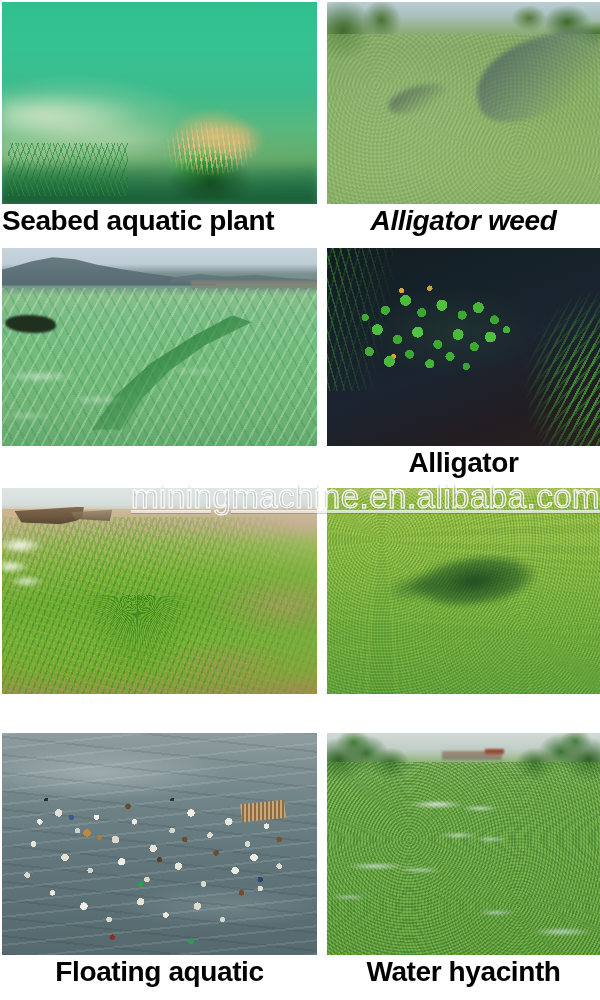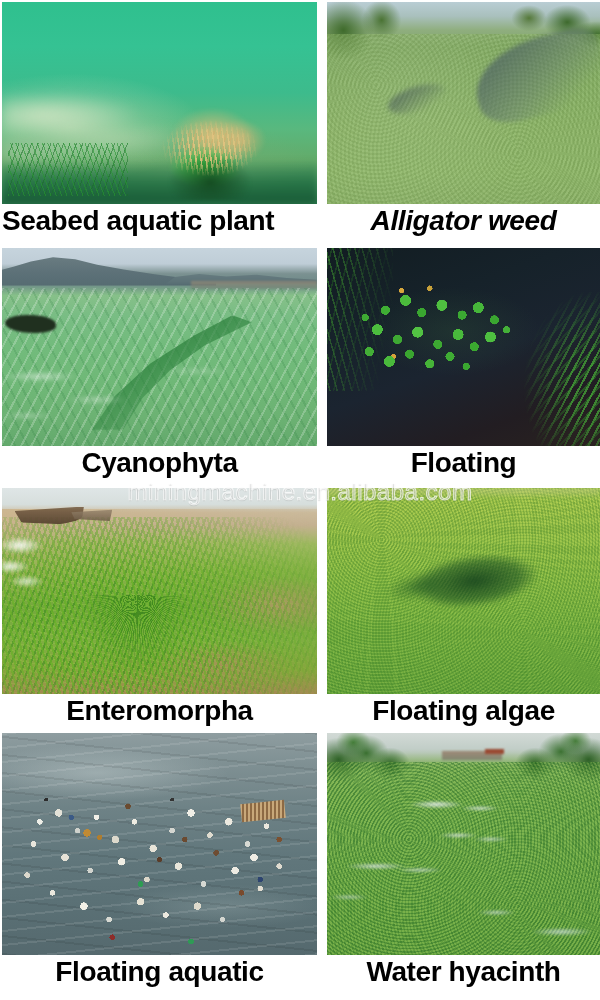--- a/index.html
+++ b/index.html
@@ -478,31 +478,32 @@
       radial-gradient(ellipse 10% 2% at 62% 78%, rgba(214,226,230,.7), rgba(214,226,230,0) 72%),
       radial-gradient(ellipse 16% 3% at 86% 88%, rgba(210,224,228,.75), rgba(210,224,228,0) 72%),
       radial-gradient(ellipse 10% 2% at 8% 70%, rgba(218,228,230,.6), rgba(218,228,230,0) 72%);
     filter: blur(.8px);
   }
 
   
   .watermark {
     position: absolute;
     left: 0; width: 100%;
-    text-align: center;
+    text-align: right;
     font-family: "Liberation Sans", sans-serif;
-    font-size: 24px;
+    font-size: 33px;
     font-weight: normal;
     letter-spacing: 0.5px;
     color: rgba(255,255,255,0.30);
     -webkit-text-stroke: 1px rgba(255,255,255,0.72);
     text-shadow: 0 1px 1px rgba(0,0,0,0.18);
     white-space: nowrap;
     pointer-events: none;
     z-index: 50;
+    text-decoration: underline;
   }
 </style>
 </head>
 <body>
 
 <div class="sheet">
 
   <div class="cell" style="left:2px; top:2px; width:315px; height:202px;">
     <div class="photo p1">
       <div class="ly p1-haze"></div>
@@ -528,53 +529,50 @@
     <div class="photo p3">
       <div class="p3-mtn"></div>
       <div class="p3-mtn2"></div>
       <div class="p3-shore"></div>
       <div class="ly p3-scum"></div>
       <div class="p3-ridge"></div>
       <div class="p3-foam"></div>
       <div class="p3-rock"></div>
     </div>
   </div>
-  <div class="caption cap-right" style="left:2px; top:448px; width:315px;">Cyanophyta</div>
 
   <div class="cell" style="left:327px; top:248px; width:273px; height:198px;">
     <div class="photo p4">
       <div class="ly p4-glow"></div>
       <div class="p4-reed-l"></div>
       <div class="p4-pads"></div>
       <div class="p4-reed-r"></div>
     </div>
   </div>
-  <div class="caption cap-right" style="left:327px; top:448px; width:273px;">Floating</div>
+  <div class="caption cap-right" style="left:327px; top:448px; width:273px;">Alligator</div>
 
   <div class="cell" style="left:2px; top:488px; width:315px; height:206px;">
     <div class="photo p5">
       <div class="p5-sand"></div>
       <div class="p5-algae"></div>
       <div class="p5-fan"></div>
       <div class="p5-foam"></div>
       <div class="p5-boat"></div>
       <div class="p5-boat2"></div>
     </div>
   </div>
-  <div class="caption cap-right" style="left:2px; top:696px; width:315px;">Enteromorpha</div>
 
   <div class="cell" style="left:327px; top:488px; width:273px; height:206px;">
     <div class="photo p6">
       <div class="ly p6-tex"></div>
       <div class="p6-bank"></div>
       <div class="p6-dark2"></div>
       <div class="p6-dark"></div>
     </div>
   </div>
-  <div class="caption cap-right" style="left:327px; top:696px; width:273px;">Floating algae</div>
 
   <div class="watermark" style="top:478px;">miningmachine.en.alibaba.com</div>
 
   <div class="cell" style="left:2px; top:733px; width:315px; height:222px;">
     <div class="photo p7">
       <div class="ly p7-waves"></div>
       <div class="ly p7-trash"></div>
       <div class="ly p7-trash2"></div>
       <div class="p7-crate"></div>
     </div>

